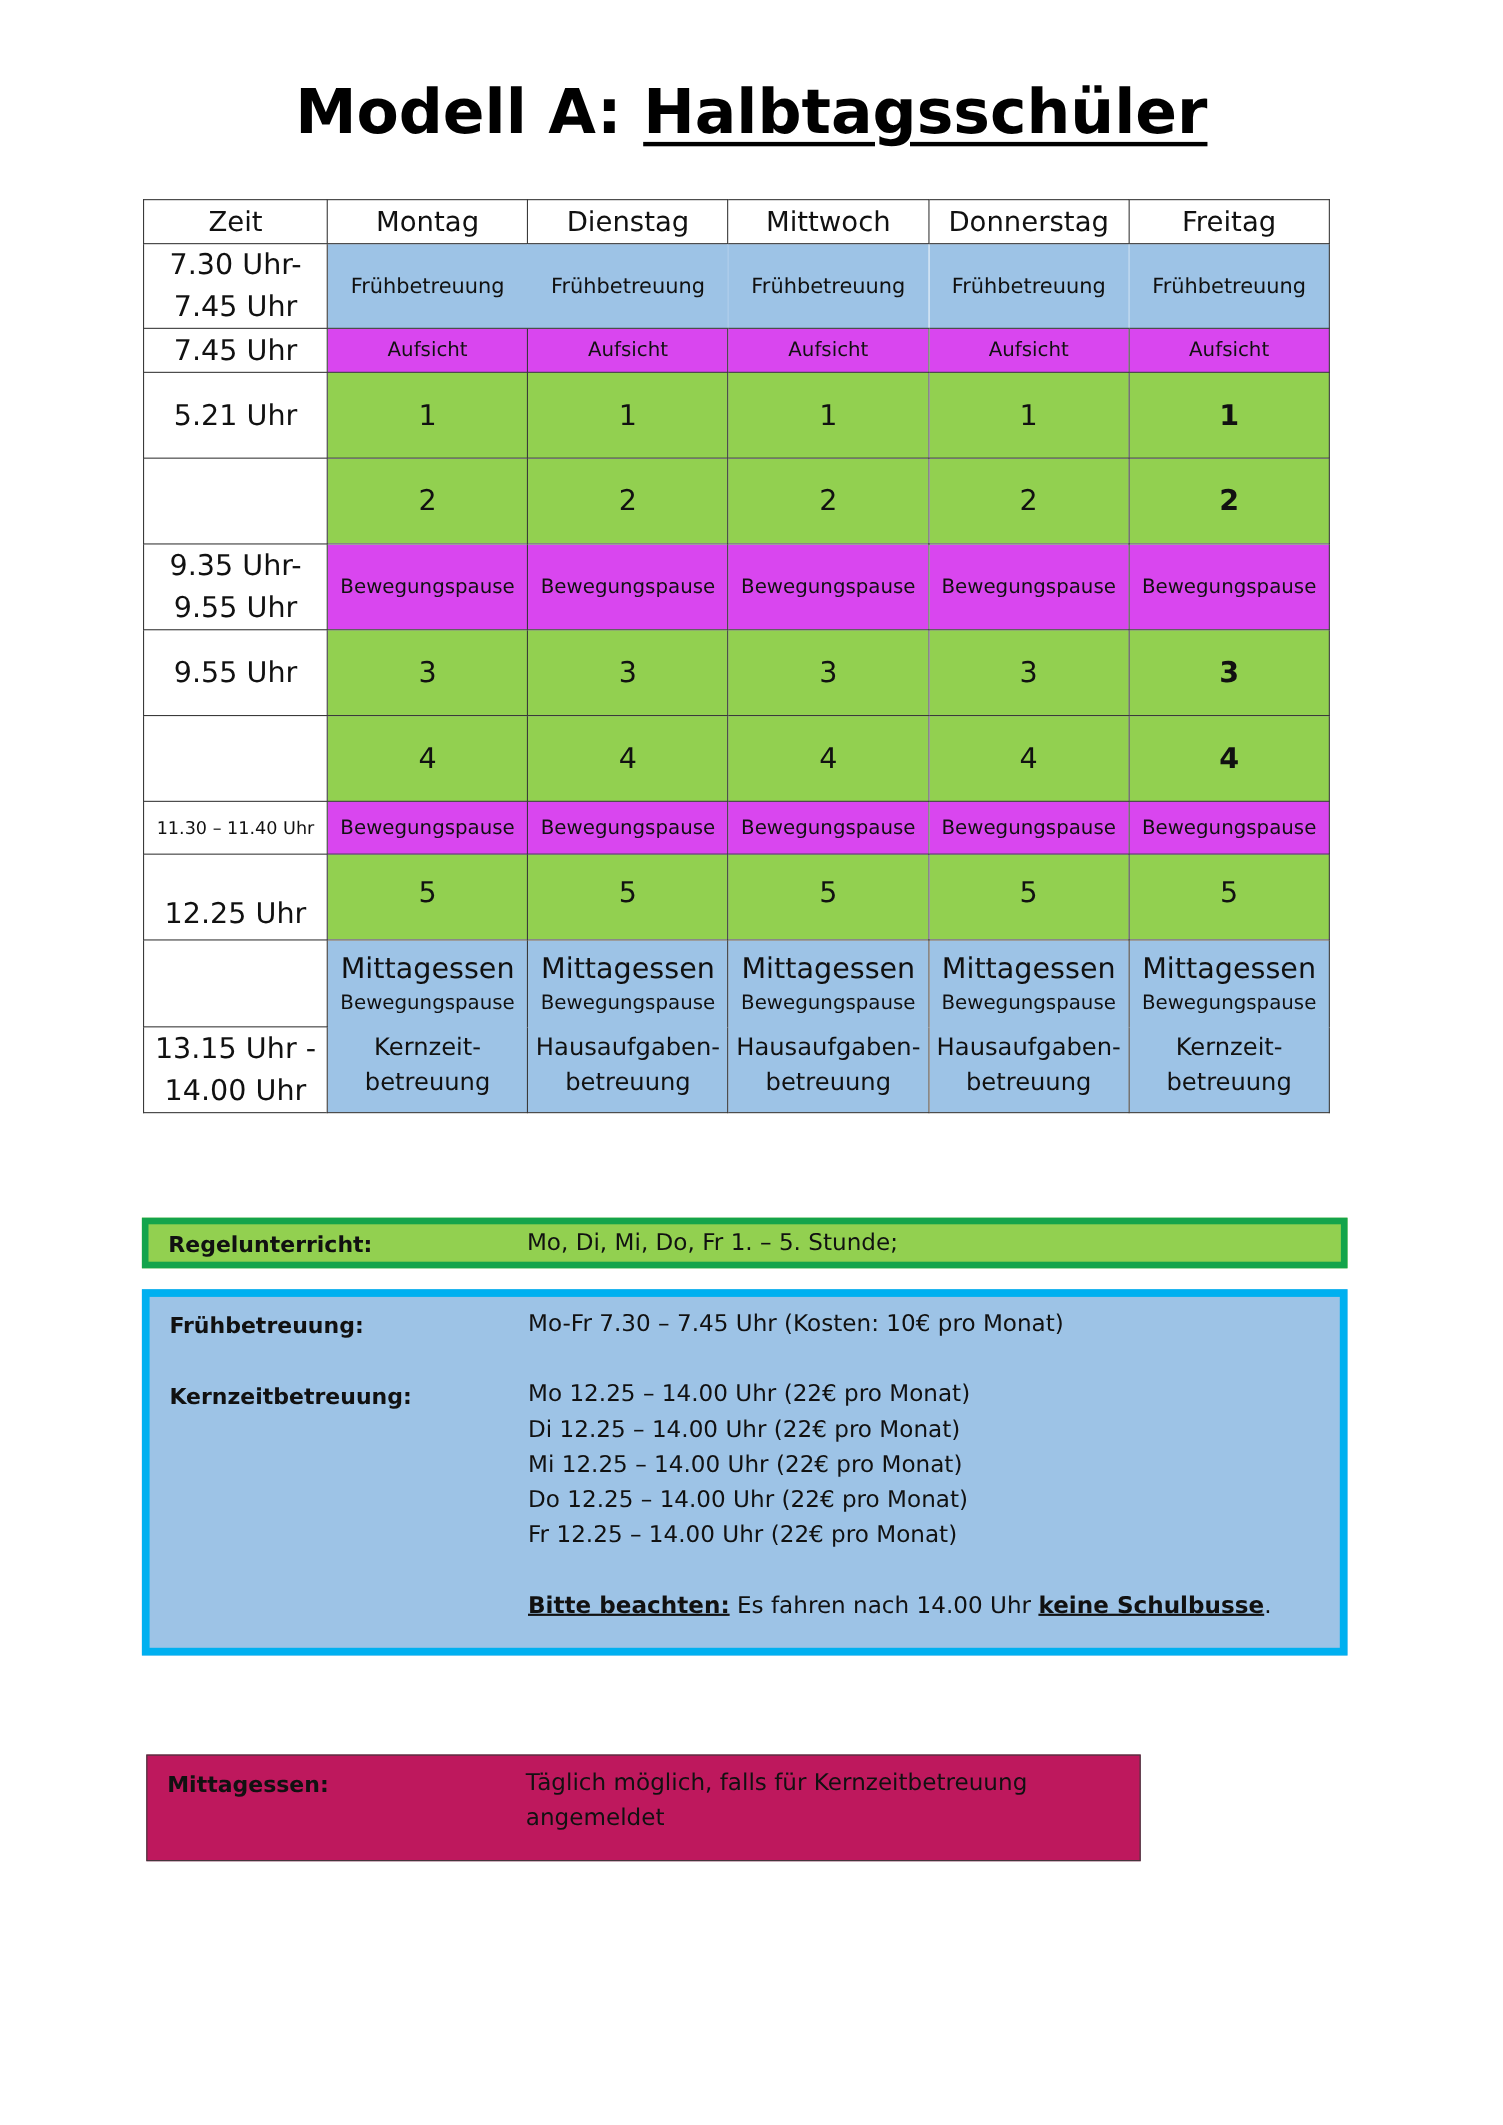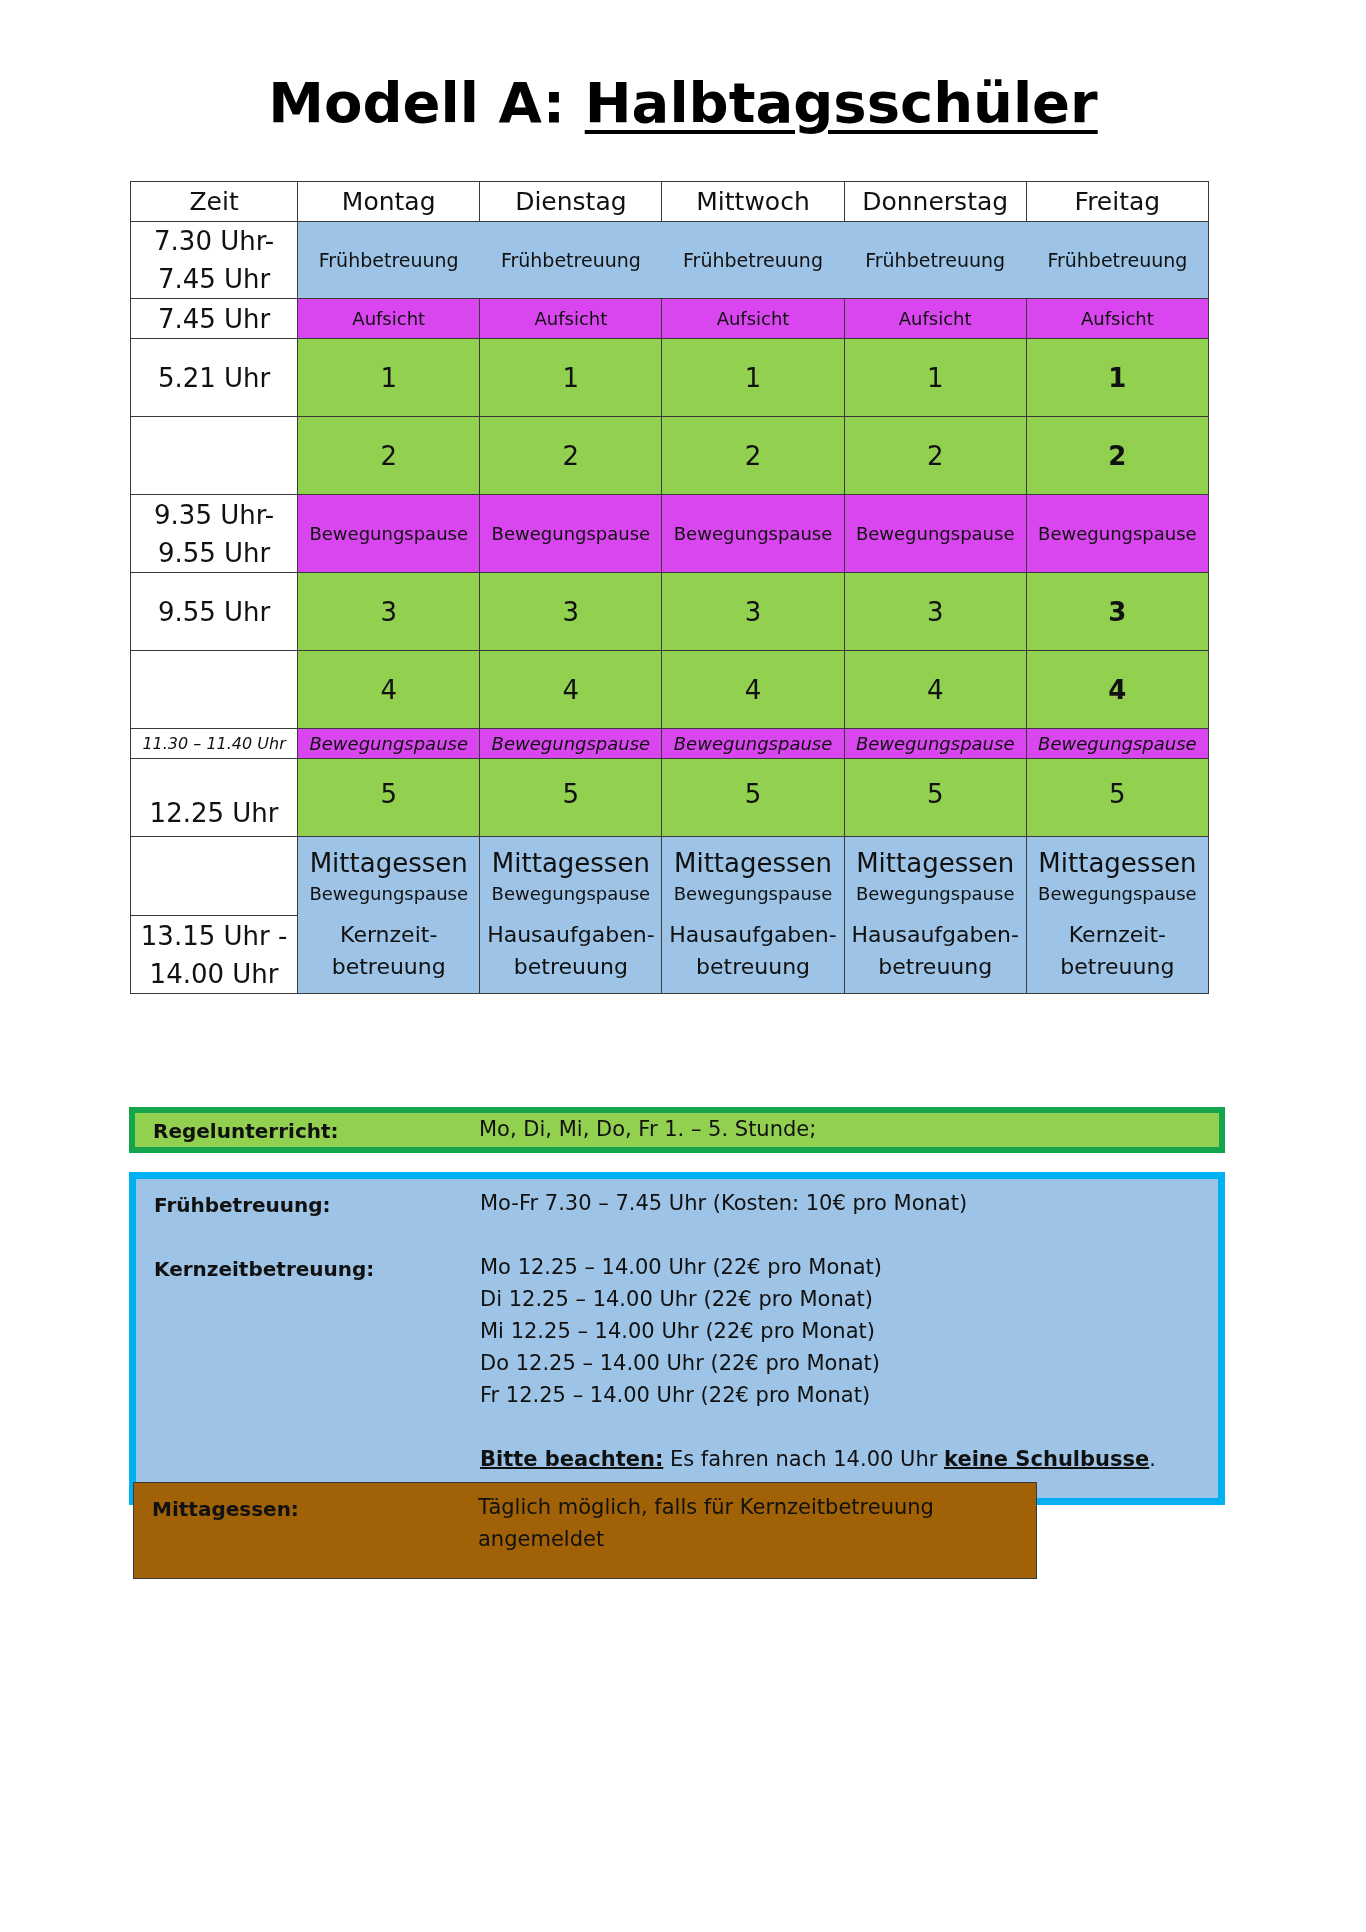--- a/index.html
+++ b/index.html
@@ -34,38 +34,38 @@
     .r-frueh td.blue { border-left-color: #9dc3e6; border-right-color: #9dc3e6; font-size: 19px; }
     .r-frueh td.blue.first { border-left-color: #3a3a3a; }
     .r-frueh td.blue.last { border-right-color: #3a3a3a; }
     .r-aufsicht { height: 40px; }
     .r-aufsicht td.white { font-size: 18px; }
     .r-std { height: 78px; }
     .r-std td.green { font-size: 26px; }
     .r-std td.green.bold { font-weight: bold; }
     .r-pause { height: 78px; }
     .r-pause td.white { font-size: 18px; }
-    .r-pause-small { height: 30px; font-style: italic; }
+    .r-pause-small { height: 48px; }
     .r-pause-small td.white { font-size: 18px; }
     .r-std5 { height: 78px; }
     .r-std5 td.green { font-size: 26px; vertical-align: top; padding-top: 20px; }
     .r-std5 td.zeit { vertical-align: bottom; padding-bottom: 4px; }
     .r-mittag { height: 79px; margin-left: 28px; }
     .r-betr { height: 78px; }
     .mittag-cell { vertical-align: top !important; padding-top: 10px !important; }
     .mittag-cell .m1 { display: block; font-size: 26px; line-height: 32px; }
     .mittag-cell .m2 { display: block; font-size: 18px; line-height: 30px; }
     .mittag-cell .m3 { display: block; font-size: 22px; line-height: 32px; margin-top: 10px; }
 
     .box {
       position: absolute; left: 129px; width: 1096px;
     }
     .box-green { top: 1107px; height: 46px; background: #92d050; border: 6px solid #14a44b; }
     .box-blue { top: 1172px; height: 333px; background: #9dc3e6; border: 7px solid #00b0f0; }
-    .box-white { top: 1482px; height: 97px; background: #a16207; border: 1.5px solid #3a3a3a; left: 133px; width: 904px; }
+    .box-white { top: 1595px; height: 97px; background: #be185d; border: 1.5px solid #3a3a3a; left: 133px; width: 904px; }
 
     .lbl {
       position: absolute; left: 18px; font-weight: bold; font-size: 20px; color: #111; text-align: center;
     }
     .val {
       position: absolute; left: 344px; font-size: 21px; color: #111; line-height: 32px;
     }
     .box-green .lbl { top: 6px; }
     .box-green .val { top: 0px; }
     .box-blue .lbl-frueh { top: 14px; }

